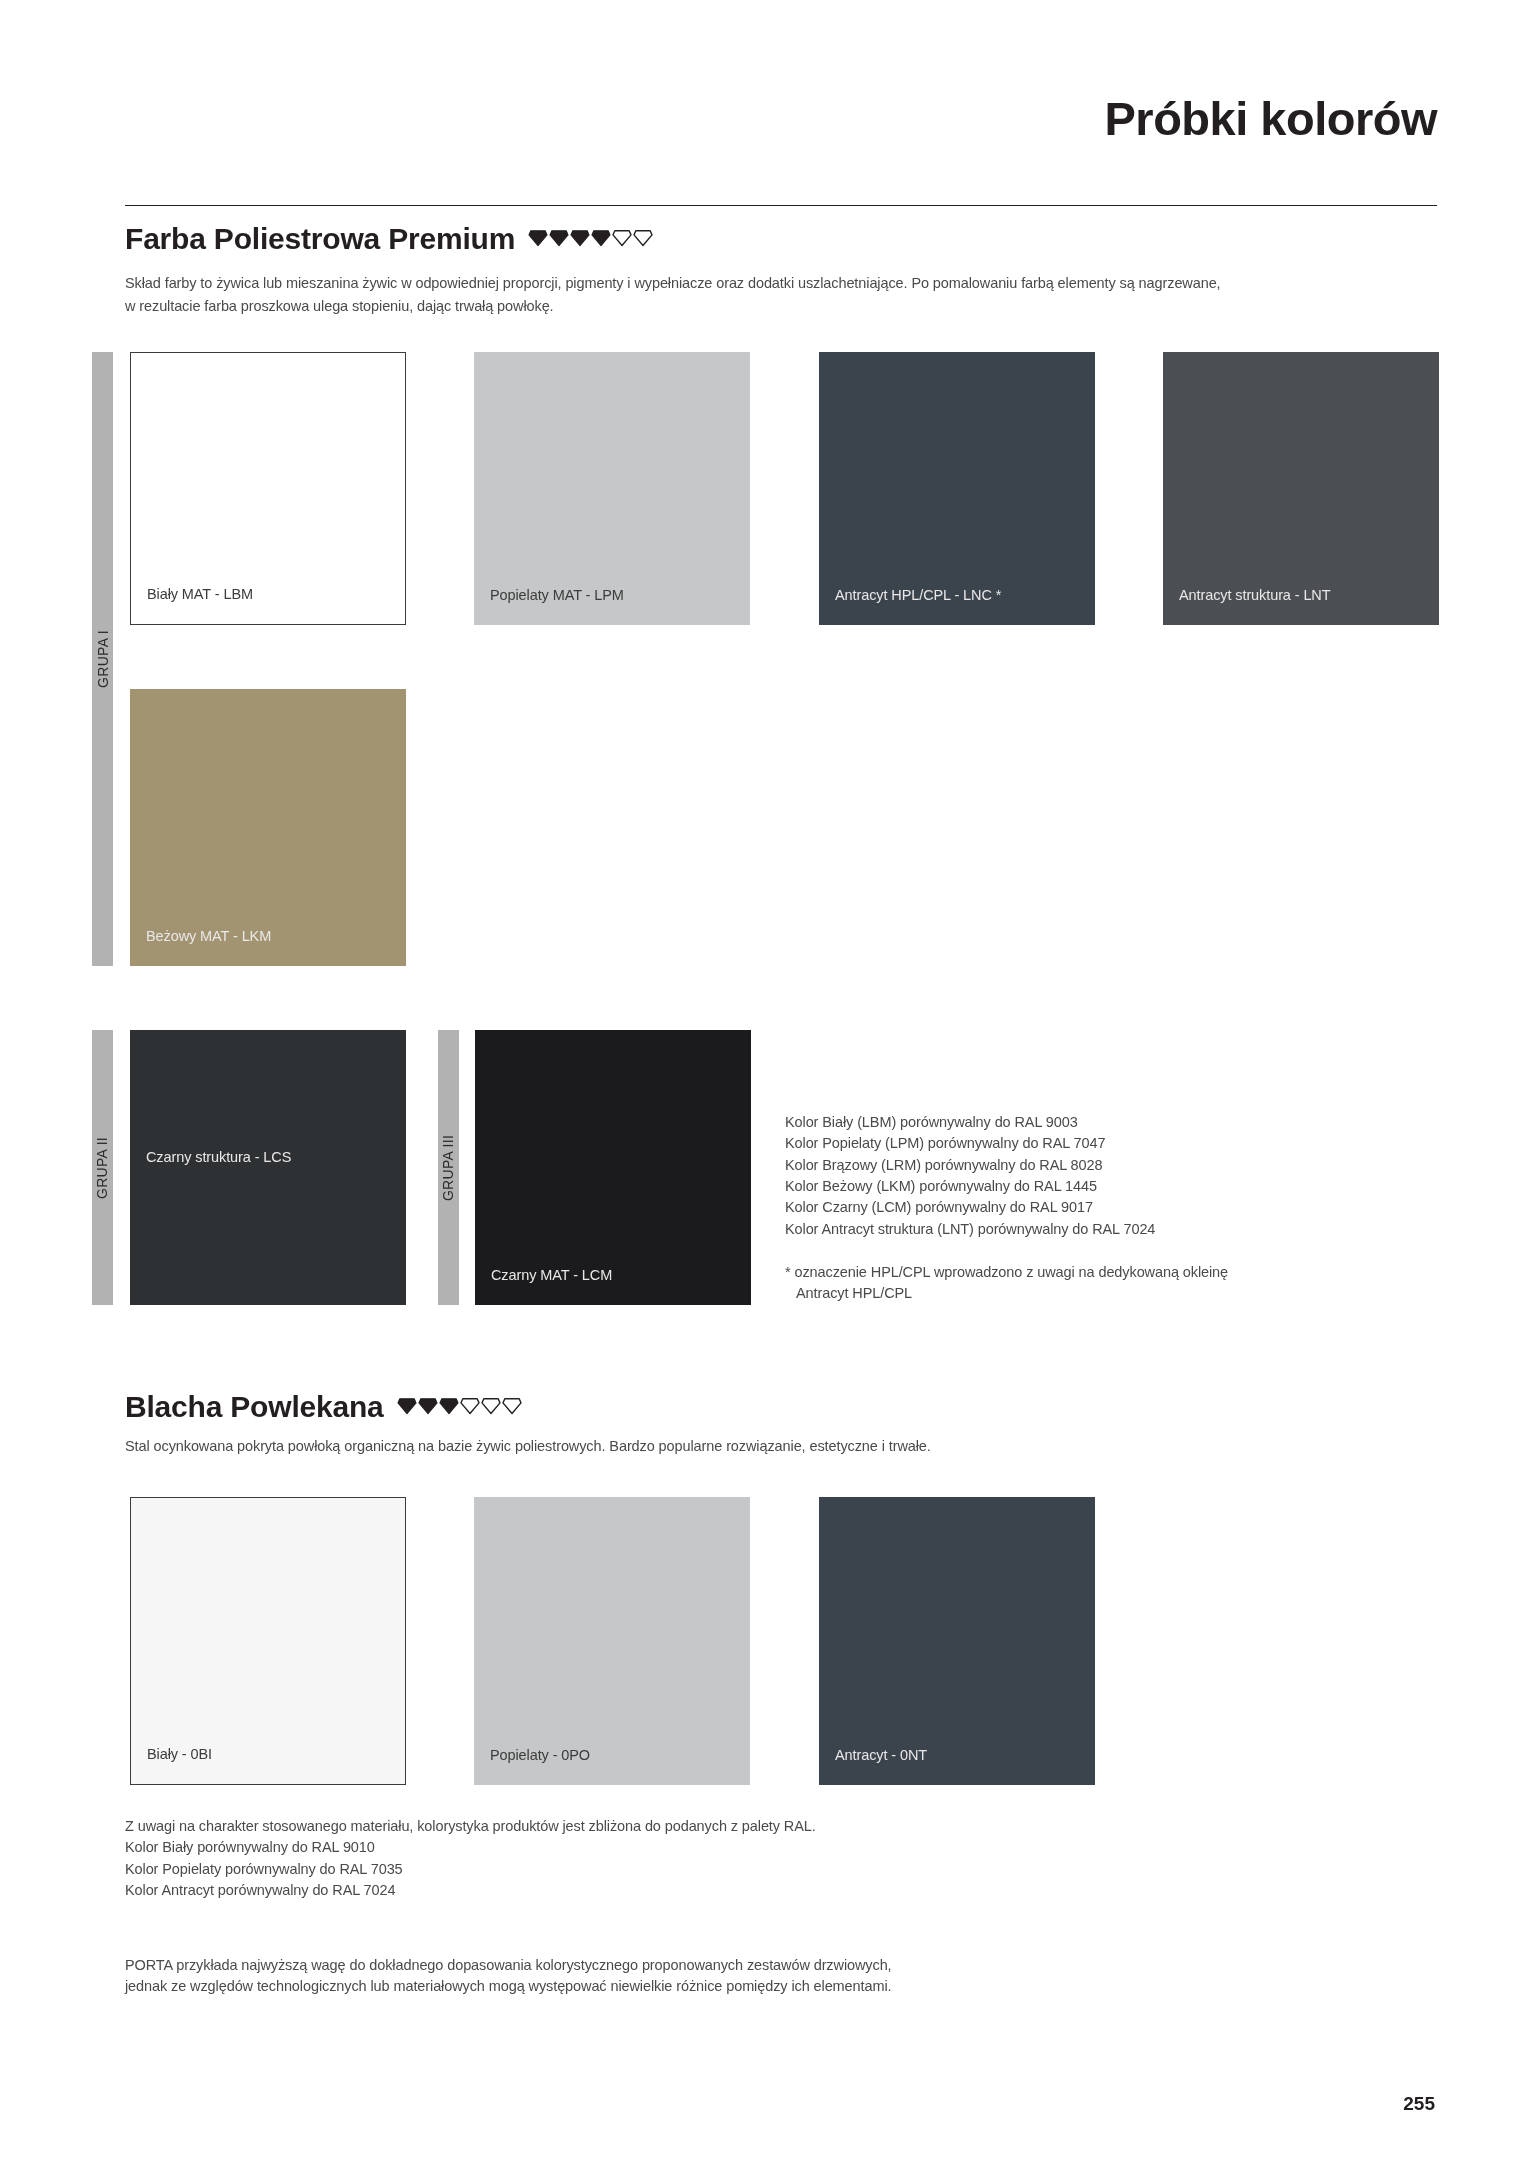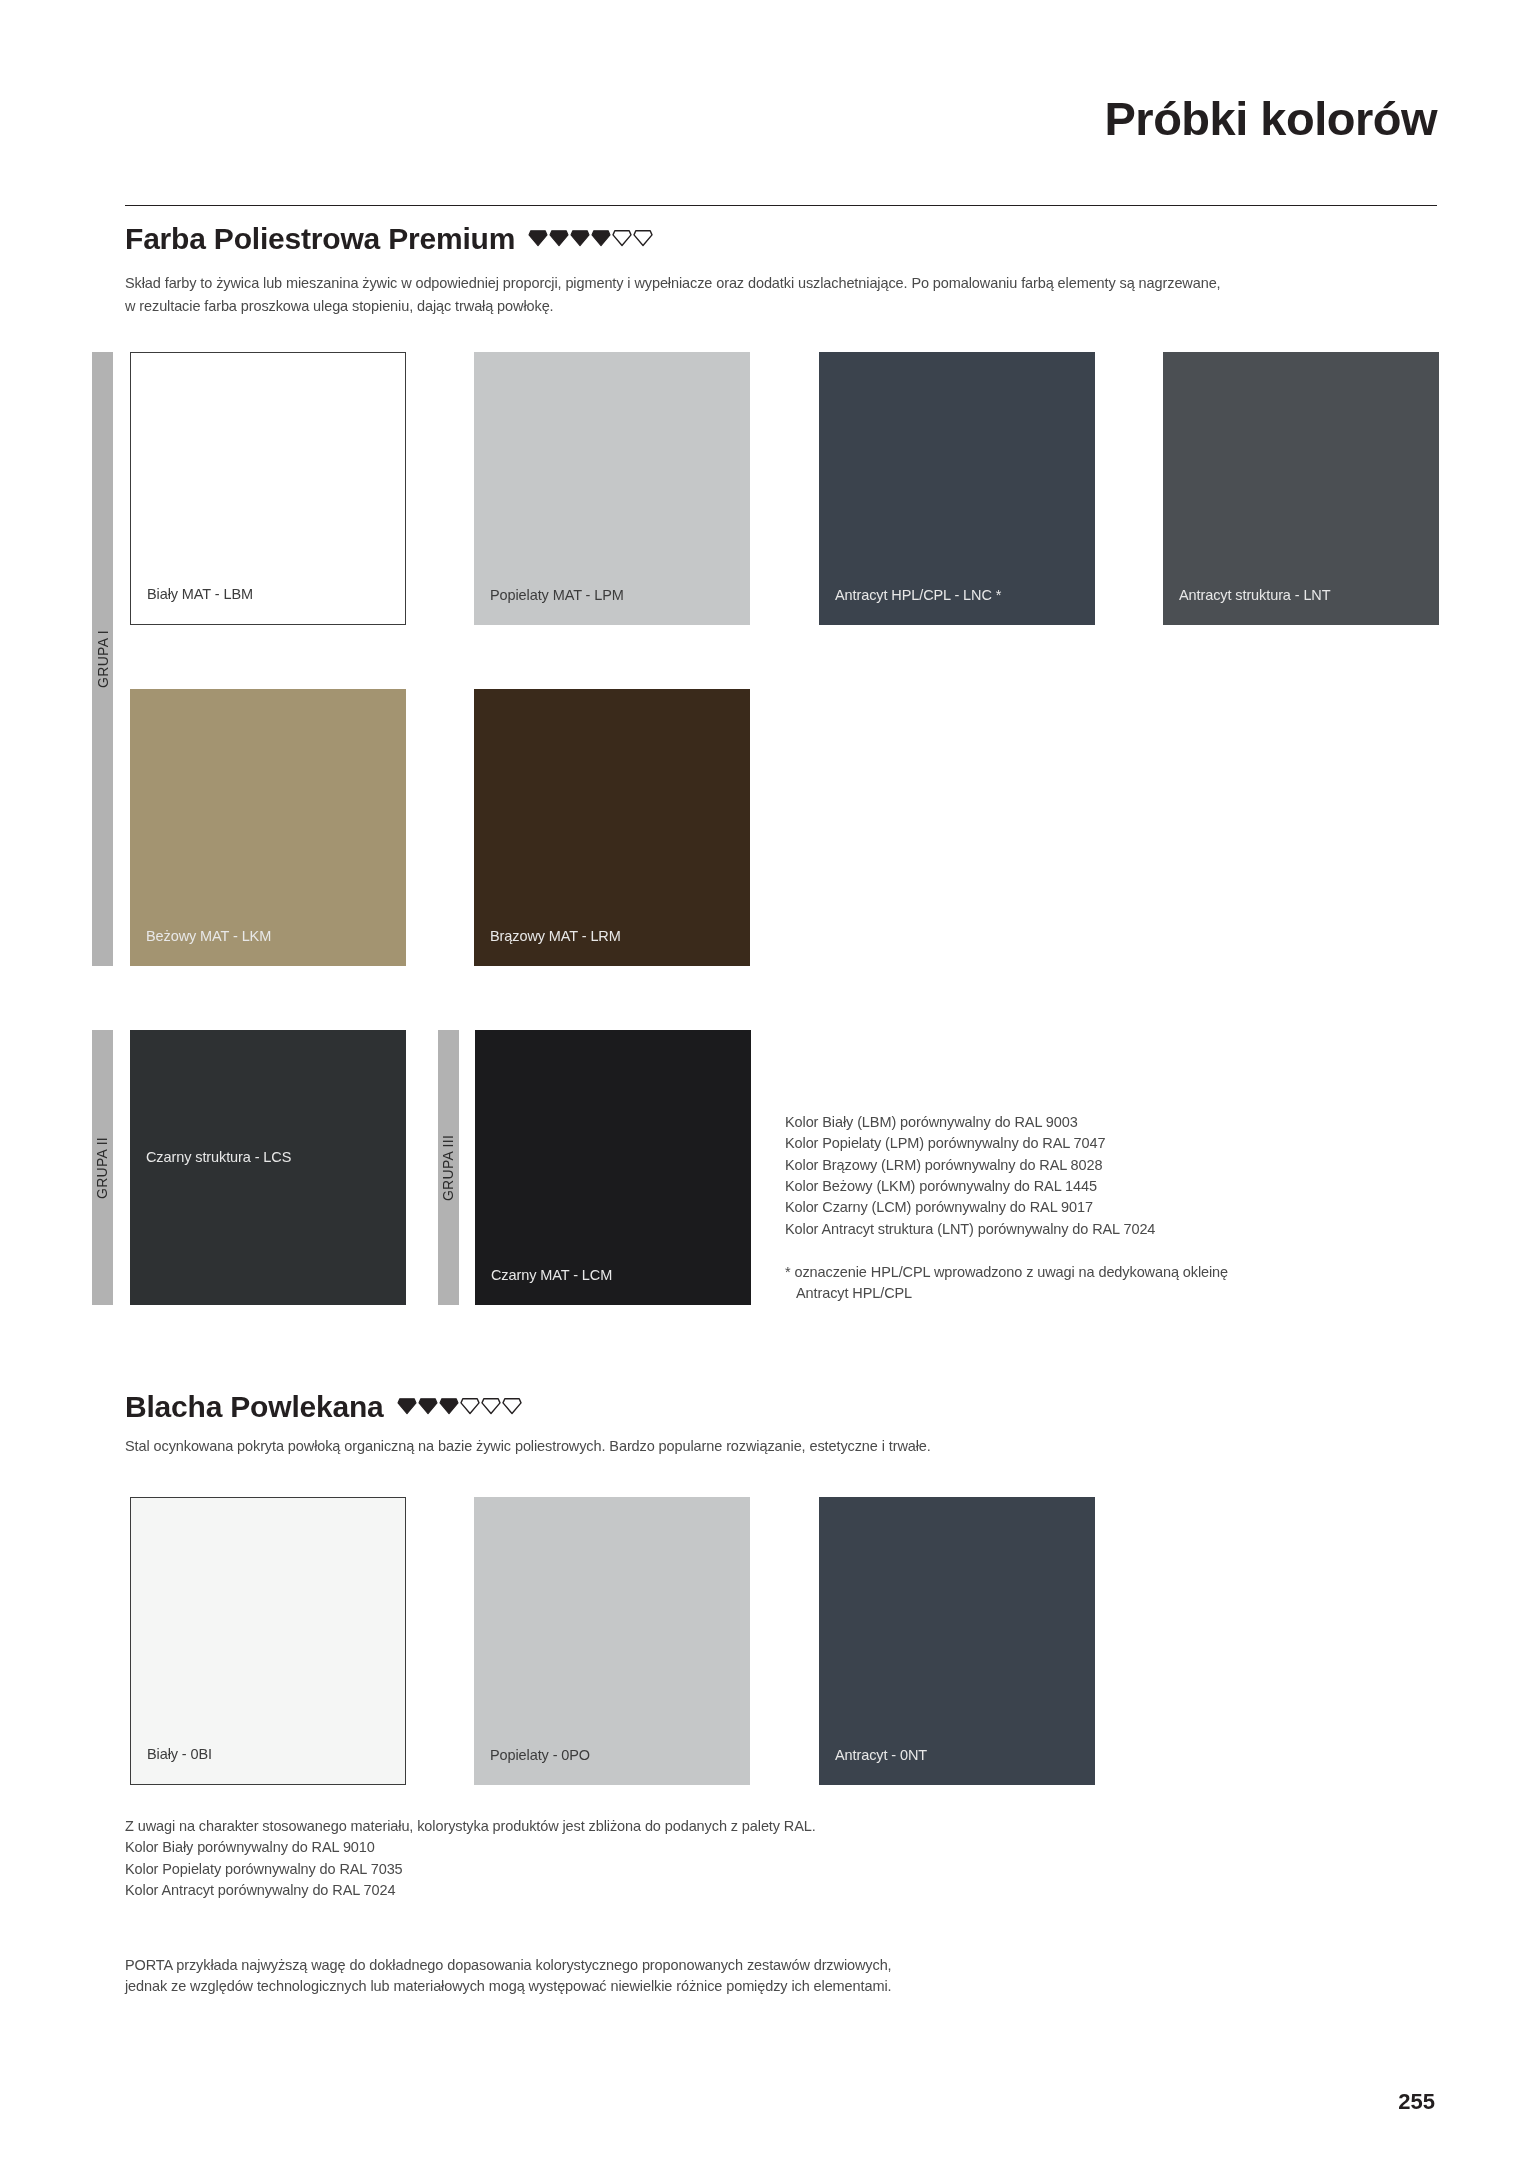--- a/index.html
+++ b/index.html
@@ -79,21 +79,21 @@
   }
 
   
   .notes{position:absolute;font-size:14.5px;line-height:1.47;color:#4a4a4a;letter-spacing:-0.1px;}
   .notes div{white-space:nowrap;}
   .footnote{position:absolute;font-size:14.5px;line-height:1.47;color:#4a4a4a;letter-spacing:-0.1px;}
   .footnote .ind{padding-left:11px;}
 
   .pageno{
     position:absolute;right:92px;bottom:45px;
-    font-size:22px;font-weight:bold;color:#231f20;
+    font-size:19px;font-weight:bold;color:#231f20;
   }
 </style>
 </head>
 <body>
 
 <div class="page">
 
   <div class="title">Próbki kolorów</div>
   <div class="rule"></div>
 
@@ -144,23 +144,20 @@
   </div>
   <div class="swatch" id="sw0-2" style="left: 819px; top: 352px; width: 276px; height: 273px; background: rgb(59, 67, 77); border: none;">
     <span class="lbl lbl-light">Antracyt HPL/CPL - LNC *</span>
   </div>
   <div class="swatch tex-lnt" id="sw0-3" style="left: 1163px; top: 352px; width: 276px; height: 273px; background: rgb(75, 79, 83); border: none;">
     <span class="lbl lbl-light">Antracyt struktura - LNT</span>
   </div>
 
   <div class="swatch" id="sw0-4" style="left: 130px; top: 689px; width: 276px; height: 277px; background: rgb(163, 148, 113); border: none;">
     <span class="lbl lbl-light">Beżowy MAT - LKM</span>
-  </div>
-  <div class="swatch" id="sw0-5" style="left: 474px; top: 689px; width: 276px; height: 277px; background: rgb(58, 42, 27); border: none;">
-    <span class="lbl lbl-light">Brązowy MAT - LRM</span>
   </div>
 
   <div class="swatch tex-lcs" id="sw0-6" style="left: 130px; top: 1030px; width: 276px; height: 275px; background: rgb(46, 49, 51); border: none; align-items: center;">
     <span class="lbl lbl-light">Czarny struktura - LCS</span>
   </div>
   <div class="swatch" id="sw0-7" style="left: 475px; top: 1030px; width: 276px; height: 275px; background: rgb(27, 27, 29); border: none;">
     <span class="lbl lbl-light">Czarny MAT - LCM</span>
   </div>
 
   <div class="notes" style="left:785px;top:1112px;">

